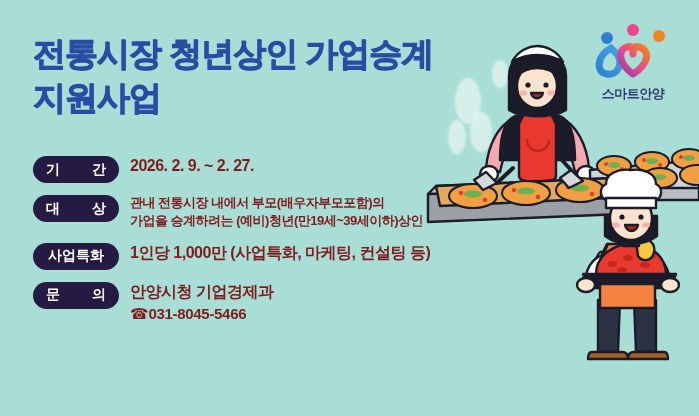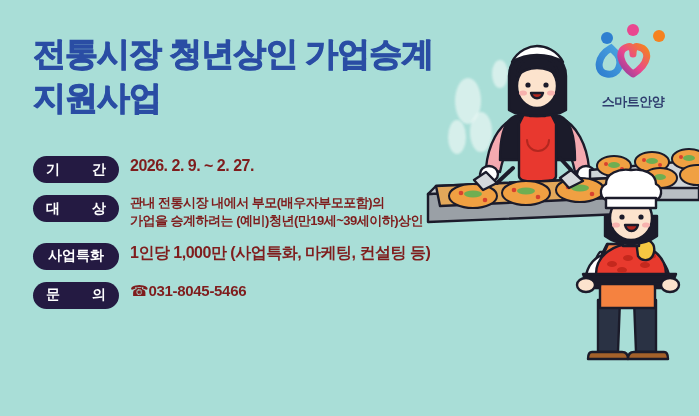--- a/index.html
+++ b/index.html
@@ -56,21 +56,21 @@
     letter-spacing:-.5px;
     white-space:pre-line;
   }
   .val.small{font-size:13px;}
   .phone{font-size:15px;letter-spacing:-.3px;line-height:1.3;}
 
   
   #logo{position:absolute;right:14px;top:22px;width:104px;text-align:center;z-index:8;}
   #logo .mark{position:relative;height:56px;}
   #logo .word{
-    color:#2f3d6e;font-size:13px;font-weight:bold;letter-spacing:-.5px;margin-top:15px;
+    color:#2f3d6e;font-size:13px;font-weight:bold;letter-spacing:-.5px;margin-top:7px;
   }
 
   
   #art{position:absolute;left:0;top:0;width:699px;height:416px;z-index:5;pointer-events:none;}
 </style>
 </head>
 <body>
 
 <div id="poster">
 
@@ -272,18 +272,19 @@
       <div class="badge">사업특화</div>
       <div class="val">1인당 1,000만 (사업특화, 마케팅, 컨설팅 등)</div>
     </div>
 
     <div class="row">
       <div class="badge spread">
         <span>문</span>
         <span>의</span>
       </div>
       <div>
+        <div class="val">안양시청 기업경제과</div>
         <div class="val phone" style="margin-left:11px;">☎031-8045-5466</div>
       </div>
     </div>
 
   </div>
 </div>
 
 </body></html>

